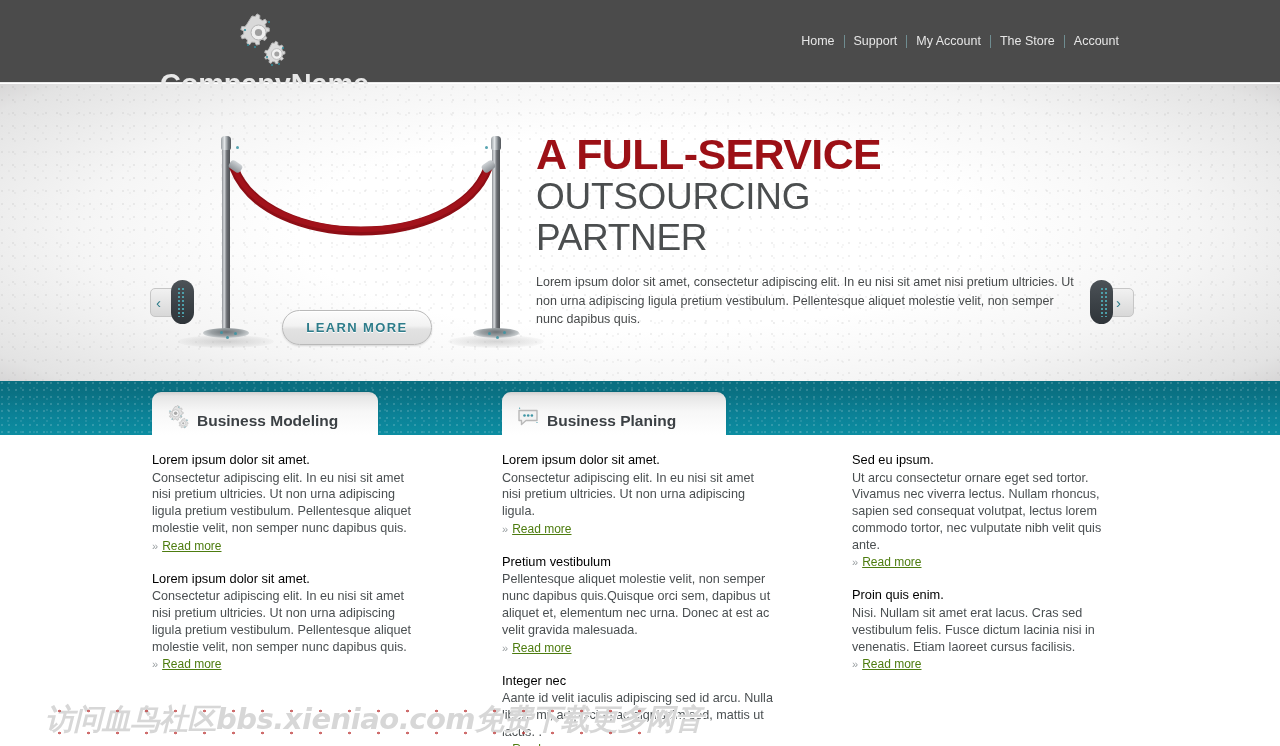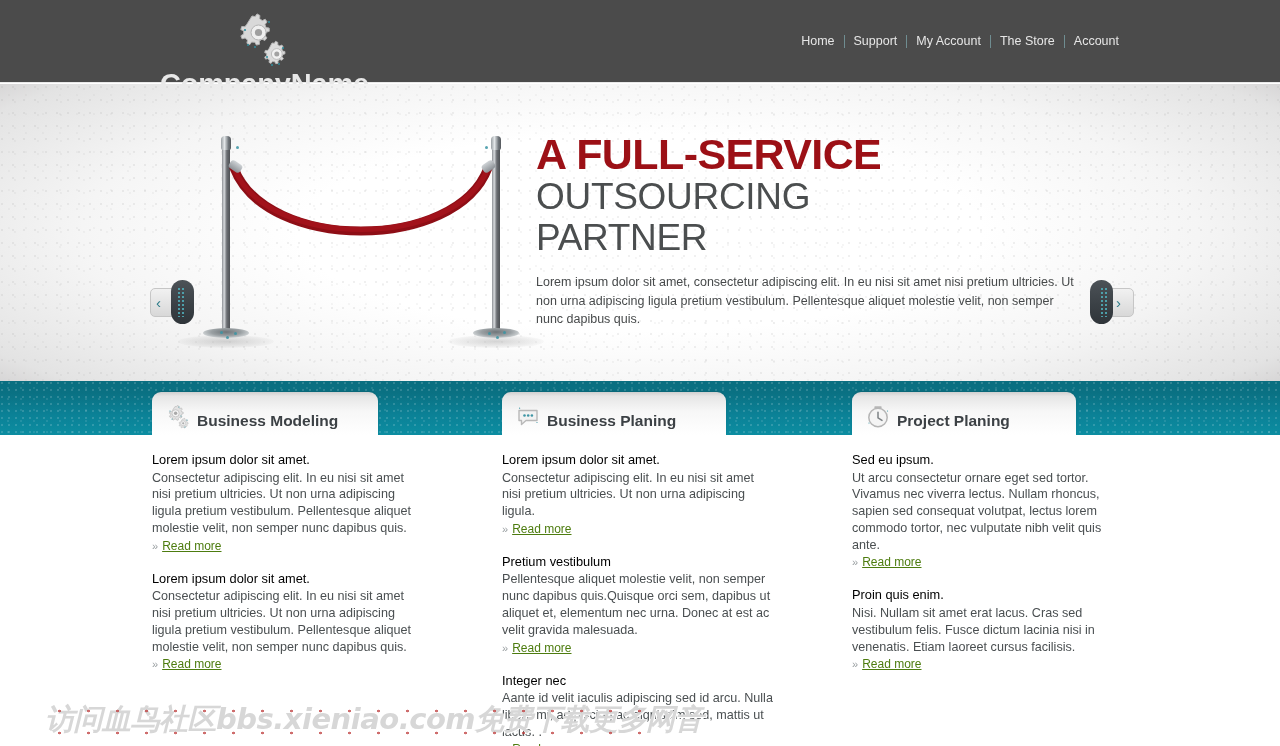--- a/index.html
+++ b/index.html
@@ -238,20 +238,21 @@
       <div class="teal-fleck" style="left:30px;top:204px"></div>
       <div class="teal-fleck" style="left:38px;top:200px"></div>
       <div class="teal-fleck" style="left:24px;top:199px"></div>
       <div class="teal-fleck" style="left:300px;top:204px"></div>
       <div class="teal-fleck" style="left:292px;top:200px"></div>
       <div class="teal-fleck" style="left:307px;top:199px"></div>
       <div class="teal-fleck" style="left:40px;top:14px"></div>
       <div class="teal-fleck" style="left:289px;top:14px"></div>
     </div>
 
+    <div class="learn-more">LEARN MORE</div>
 
     <div class="hero-text">
       <div class="h-line1">A FULL-SERVICE</div>
       <div class="h-line2">OUTSOURCING</div>
       <div class="h-line3">PARTNER</div>
       <div class="hero-para">Lorem ipsum dolor sit amet, consectetur adipiscing elit. In eu nisi sit amet nisi pretium ultricies. Ut non urna adipiscing ligula pretium vestibulum. Pellentesque aliquet molestie velit, non semper nunc dapibus quis.</div>
     </div>
 
     <div class="arrow-btn left">
       <div class="tab-sq"></div>
@@ -310,34 +311,20 @@
           </g>
           <g fill="#3f96a5">
               <circle cx="3.6" cy="3.2" r=".6"></circle>
               <circle cx="21" cy="17.5" r=".6"></circle>
             </g>
         </svg>
       </div>
       <div class="t-label">Business Planing</div>
     </div>
 
-    <div class="tab" id="tab2">
-      <div class="t-icon">
-        <svg width="24" height="24" viewBox="0 0 24 24">
-          <circle cx="12" cy="12.5" r="9.2" fill="#f4f4f4" stroke="#b5b5b5" stroke-width="1.5"></circle>
-          <path d="M9.2 2.2h5.6" stroke="#b5b5b5" stroke-width="1.8" stroke-linecap="round"></path>
-          <path d="M12 7.2v5.6l4 2.6" stroke="#7d8285" stroke-width="1.5" fill="none" stroke-linecap="round"></path>
-          <g fill="#3f96a5">
-              <circle cx="21.5" cy="6" r=".6"></circle>
-              <circle cx="3" cy="18" r=".6"></circle>
-            </g>
-        </svg>
-      </div>
-      <div class="t-label">Project Planing</div>
-    </div>
   </div>
 
   <div class="cols">
 
     <div class="col" id="col0">
       <div class="blk">
         <h3>Lorem ipsum dolor sit amet.</h3>
         <p>Consectetur adipiscing elit. In eu nisi sit amet nisi pretium ultricies. Ut non urna adipiscing ligula pretium vestibulum. Pellentesque aliquet molestie velit, non semper nunc dapibus quis.</p>
         <div class="readmore"><span class="chev2">»</span><a href="#">Read more</a></div>
       </div>

